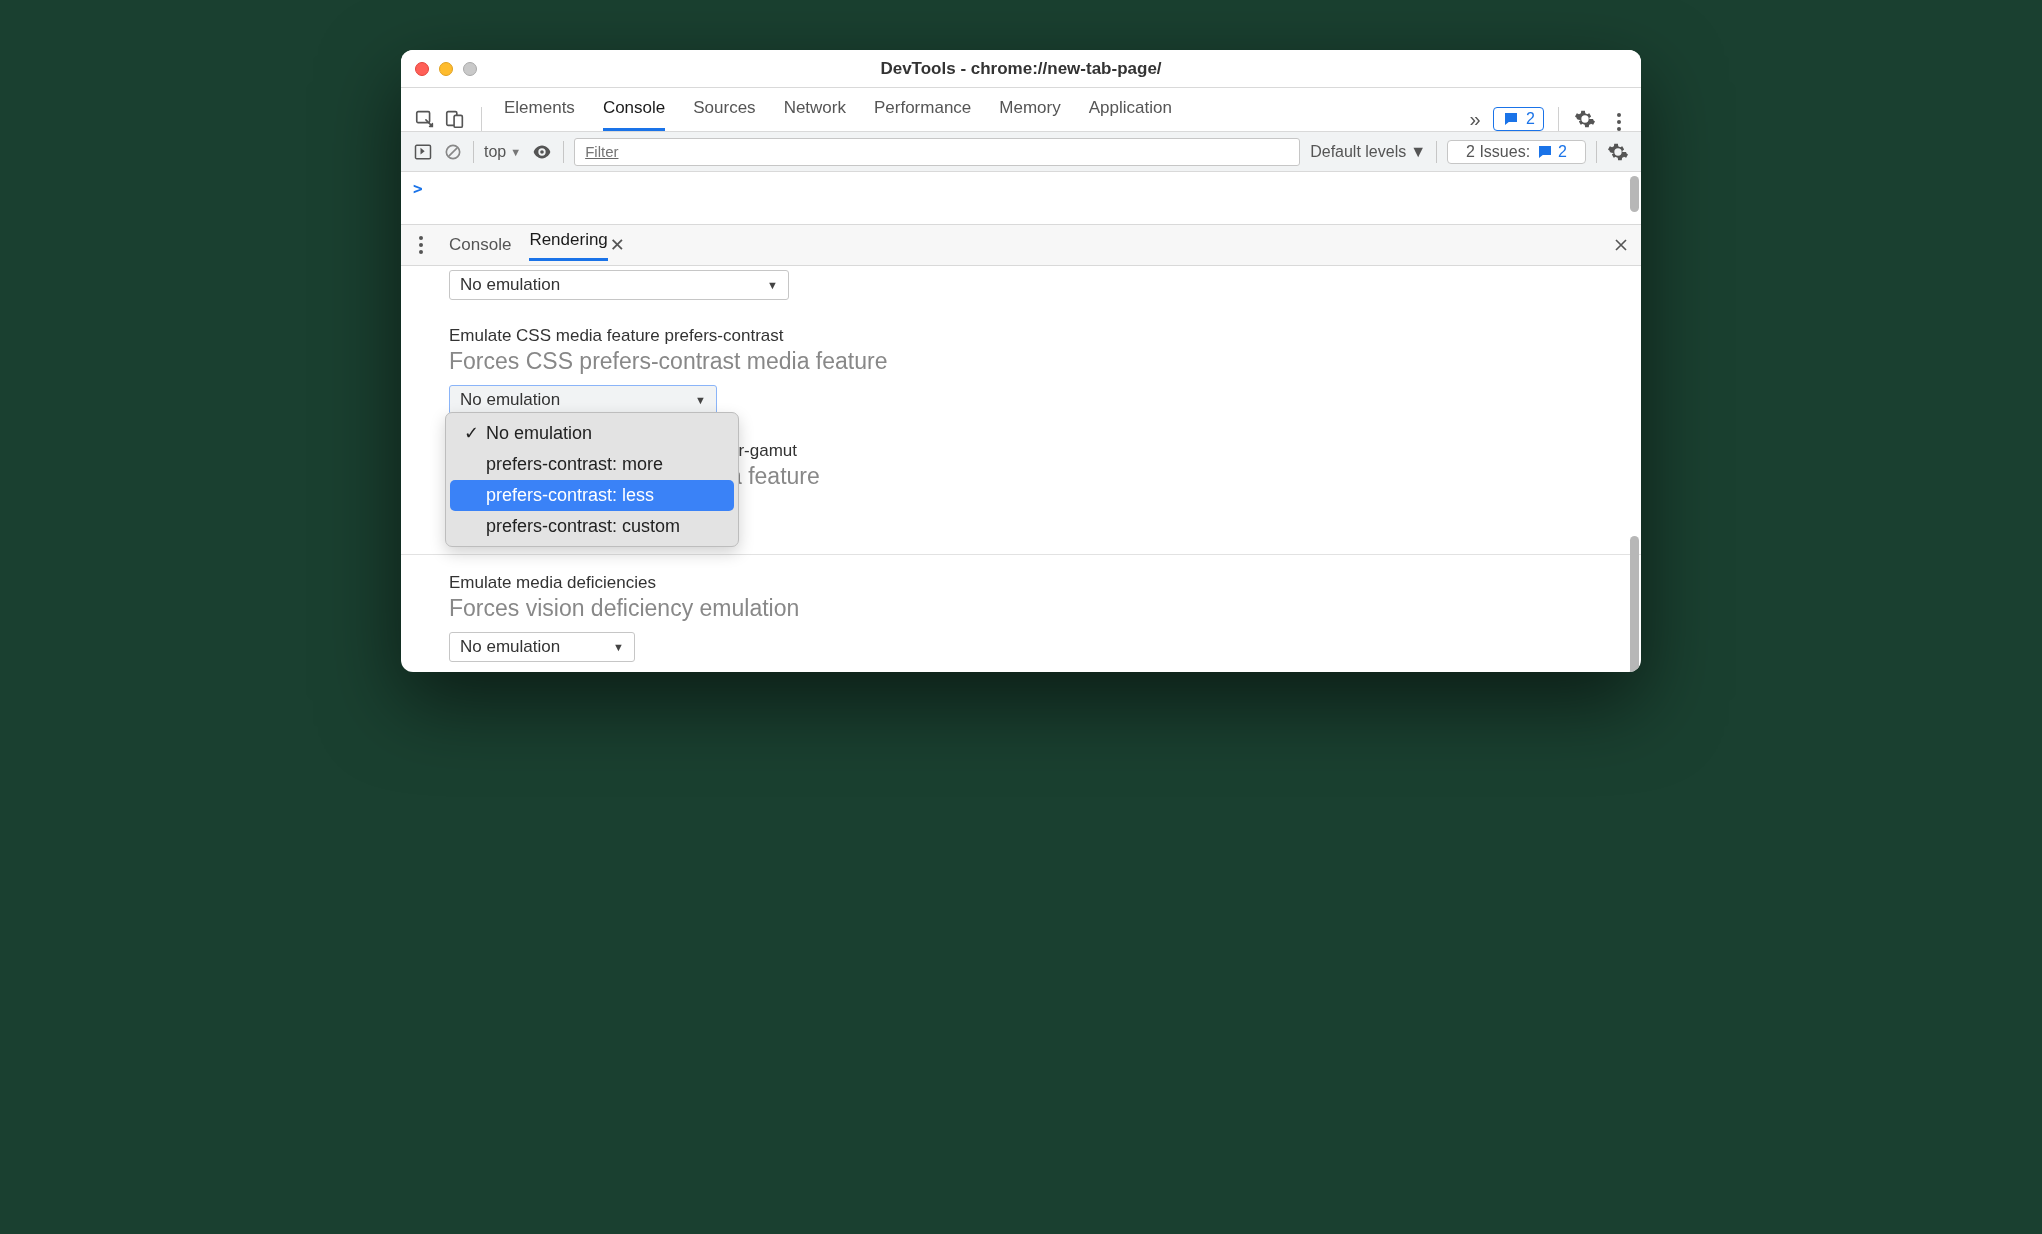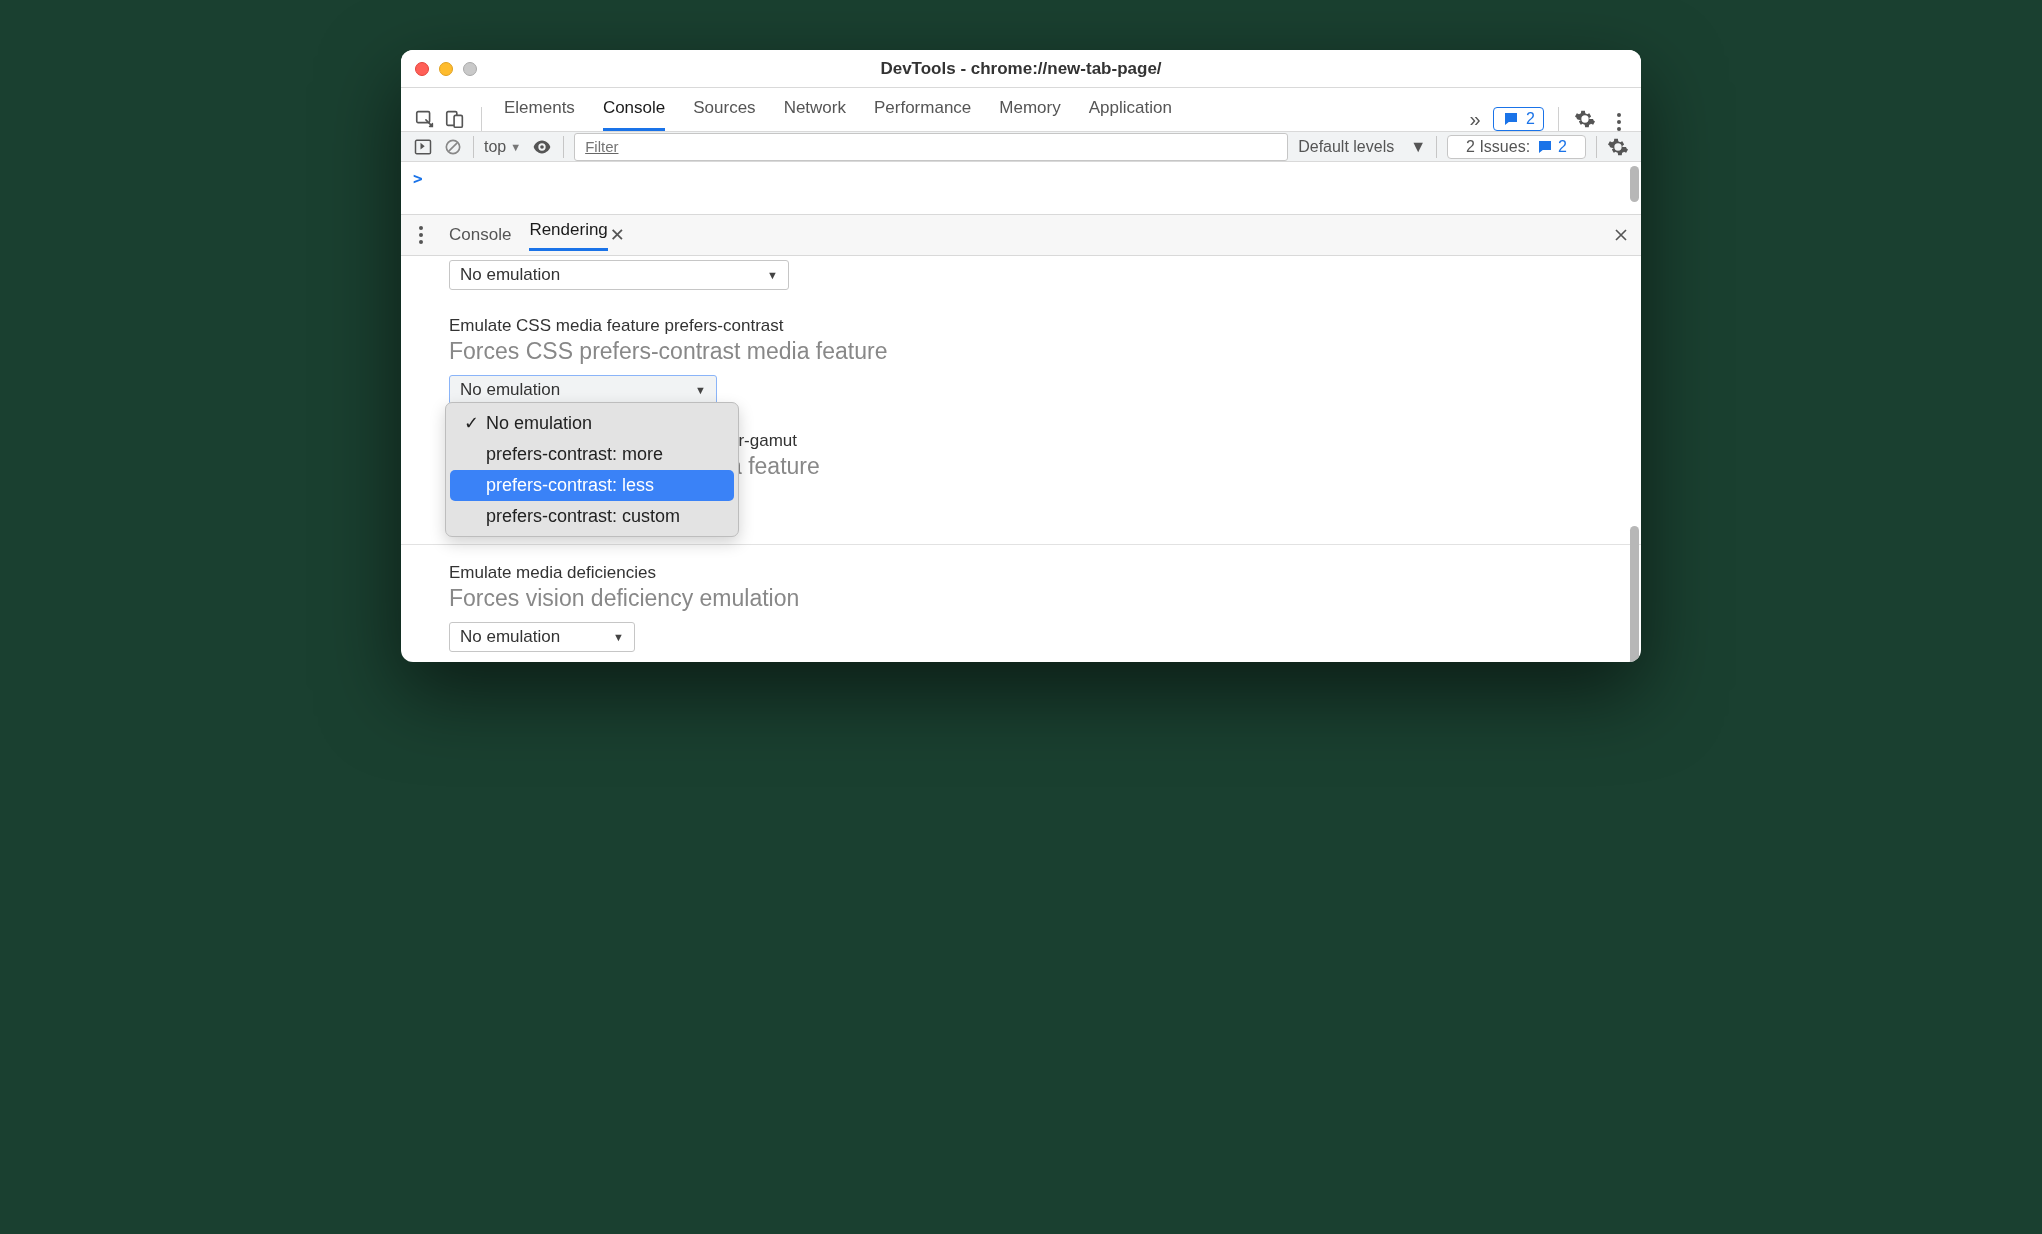--- a/index.html
+++ b/index.html
@@ -61,36 +61,36 @@
   .tab.active { color: #1a1a1a; border-bottom: 3px solid #1a73e8; font-weight: 500; }
   .spacer { flex: 1; }
   .chip {
     display: flex; align-items: center; gap: 6px;
     border: 1px solid #1a73e8; border-radius: 4px;
     padding: 2px 8px; color: #1a73e8; font-size: 16px;
   }
   .chip svg { width: 18px; height: 18px; }
   
   .filter-row {
-    height: 30px; display: flex; align-items: center;
+    height: 40px; display: flex; align-items: center;
     padding: 0 12px; gap: 10px;
     background: #f1f3f4; border-bottom: 1px solid #d9d9d9;
     font-size: 16px; color: #555;
   }
   .filter-row .sep { width: 1px; height: 22px; background: #c6c6c6; }
   .ctx { display: flex; align-items: center; gap: 4px; cursor: pointer; }
   .ctx .caret { font-size: 11px; color: #777; }
   .filter-input {
     flex: 1 1 auto; min-width: 0;
     background: #fff; border: 1px solid #c6c6c6; border-radius: 3px;
     height: 28px; padding: 0 10px; font-size: 15px; color: #666;
     font-family: inherit;
     text-decoration: underline;
   }
-  .lvl { display: flex; align-items: center; gap: 16px; white-space: nowrap; cursor: pointer; }
+  .lvl { display: flex; align-items: center; gap: 4px; white-space: nowrap; cursor: pointer; }
   .issues-chip {
     display: flex; align-items: center; gap: 6px;
     background: #fff; border: 1px solid #c6c6c6; border-radius: 4px;
     padding: 2px 18px; white-space: nowrap;
   }
   .issues-chip .badge { color: #1a73e8; display: flex; align-items: center; gap: 4px; }
   
   .console-body { height: 52px; padding: 6px 12px; position: relative; }
   .prompt { color: #1a73e8; font-weight: 700; font-family: Menlo, monospace; font-size: 16px; }
   .vscroll {

